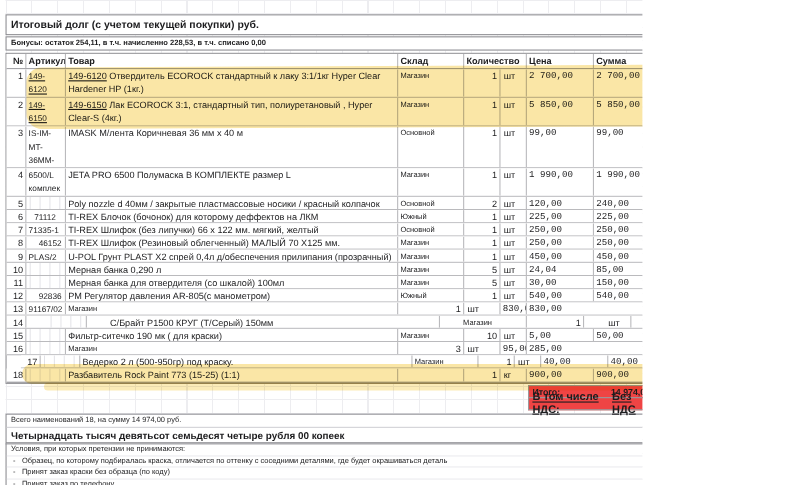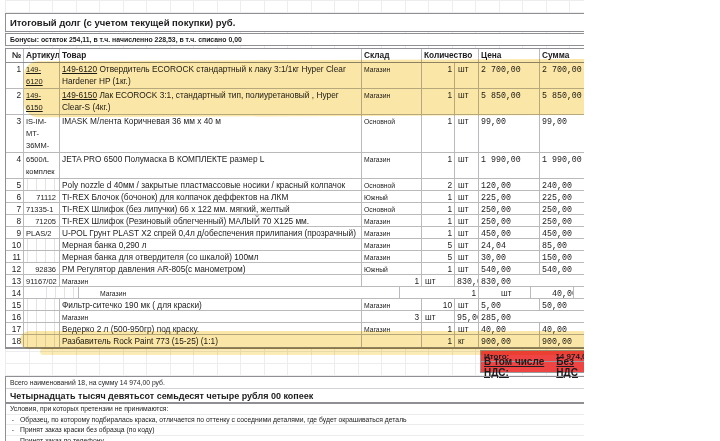--- a/index.html
+++ b/index.html
@@ -135,41 +135,41 @@
           <div class="cell c-article empty"></div>
           <div class="cell c-product">Poly nozzle d 40мм / закрытые пластмассовые носики / красный  колпачок</div>
           <div class="cell c-wh">Основной</div>
           <div class="cell c-qty">2</div>
           <div class="cell c-unit">шт</div>
           <div class="cell c-price">120,00</div>
           <div class="cell c-sum">240,00</div>
         </div>
         <div class="t-row" style="height: 12px;">
           <div class="cell c-num">6</div>
-          <div class="cell c-article" style="text-align: right; padding-right: 3px;"><span>71112</span></div>
-          <div class="cell c-product">TI-REX Блочок (бочонок) для колпачок деффектов на ЛКМ</div>
+          <div class="cell c-article" style="text-align: center; padding-right: 3px;"><span>71112</span></div>
+          <div class="cell c-product">TI-REX Блочок (бочонок) для которому деффектов на ЛКМ</div>
           <div class="cell c-wh">Южный</div>
           <div class="cell c-qty">1</div>
           <div class="cell c-unit">шт</div>
           <div class="cell c-price">225,00</div>
           <div class="cell c-sum">225,00</div>
         </div>
         <div class="t-row" style="height: 12px;">
           <div class="cell c-num">7</div>
           <div class="cell c-article"><span>71335-1</span></div>
           <div class="cell c-product">TI-REX Шлифок (без липучки) 66 x 122 мм. мягкий,  желтый</div>
           <div class="cell c-wh">Основной</div>
           <div class="cell c-qty">1</div>
           <div class="cell c-unit">шт</div>
           <div class="cell c-price">250,00</div>
           <div class="cell c-sum">250,00</div>
         </div>
         <div class="t-row" style="height: 12px;">
           <div class="cell c-num">8</div>
-          <div class="cell c-article" style="text-align: right; padding-right: 3px;"><span>71205</span></div>
+          <div class="cell c-article" style="text-align: right; padding-right: 3px;"><span>46152</span></div>
           <div class="cell c-product">TI-REX Шлифок (Резиновый облегченный) МАЛЫЙ 70 X125 мм.</div>
           <div class="cell c-wh">Магазин</div>
           <div class="cell c-qty">1</div>
           <div class="cell c-unit">шт</div>
           <div class="cell c-price">250,00</div>
           <div class="cell c-sum">250,00</div>
         </div>
         <div class="t-row" style="height: 12px;">
           <div class="cell c-num">9</div>
           <div class="cell c-article"><span>PLAS/2</span></div>
@@ -215,20 +215,21 @@
           <div class="cell c-article"><span>91167/0296</span></div>
           <div class="cell c-wh">Магазин</div>
           <div class="cell c-qty">1</div>
           <div class="cell c-unit">шт</div>
           <div class="cell c-price">830,00</div>
           <div class="cell c-sum">830,00</div>
         </div>
         <div class="t-row" style="height: 12px; gap: 19px;">
           <div class="cell c-num">14</div>
           <div class="cell c-article empty"></div>
+          <div class="cell c-product">С/Брайт P1500 КРУГ (Т/Серый) 150мм</div>
           <div class="cell c-wh">Магазин</div>
           <div class="cell c-qty">1</div>
           <div class="cell c-unit">шт</div>
           <div class="cell c-price">40,00</div>
           <div class="cell c-sum">40,00</div>
         </div>
         <div class="t-row" style="height: 12px;">
           <div class="cell c-num">15</div>
           <div class="cell c-article empty"></div>
           <div class="cell c-product">Фильтр-ситечко 190 мк ( для краски)</div>
@@ -240,21 +241,21 @@
         </div>
         <div class="t-row" style="height: 12px;">
           <div class="cell c-num">16</div>
           <div class="cell c-article empty"></div>
           <div class="cell c-wh">Магазин</div>
           <div class="cell c-qty">3</div>
           <div class="cell c-unit">шт</div>
           <div class="cell c-price">95,00</div>
           <div class="cell c-sum">285,00</div>
         </div>
-        <div class="t-row" style="height: 12px;">
+        <div class="t-row" style="height: 12px; margin-left: 13px;">
           <div class="cell c-num">17</div>
           <div class="cell c-article empty"></div>
           <div class="cell c-product">Ведерко 2 л (500-950гр) под краску.</div>
           <div class="cell c-wh">Магазин</div>
           <div class="cell c-qty">1</div>
           <div class="cell c-unit">шт</div>
           <div class="cell c-price">40,00</div>
           <div class="cell c-sum">40,00</div>
         </div>
         <div class="t-row" style="height: 13px;">

